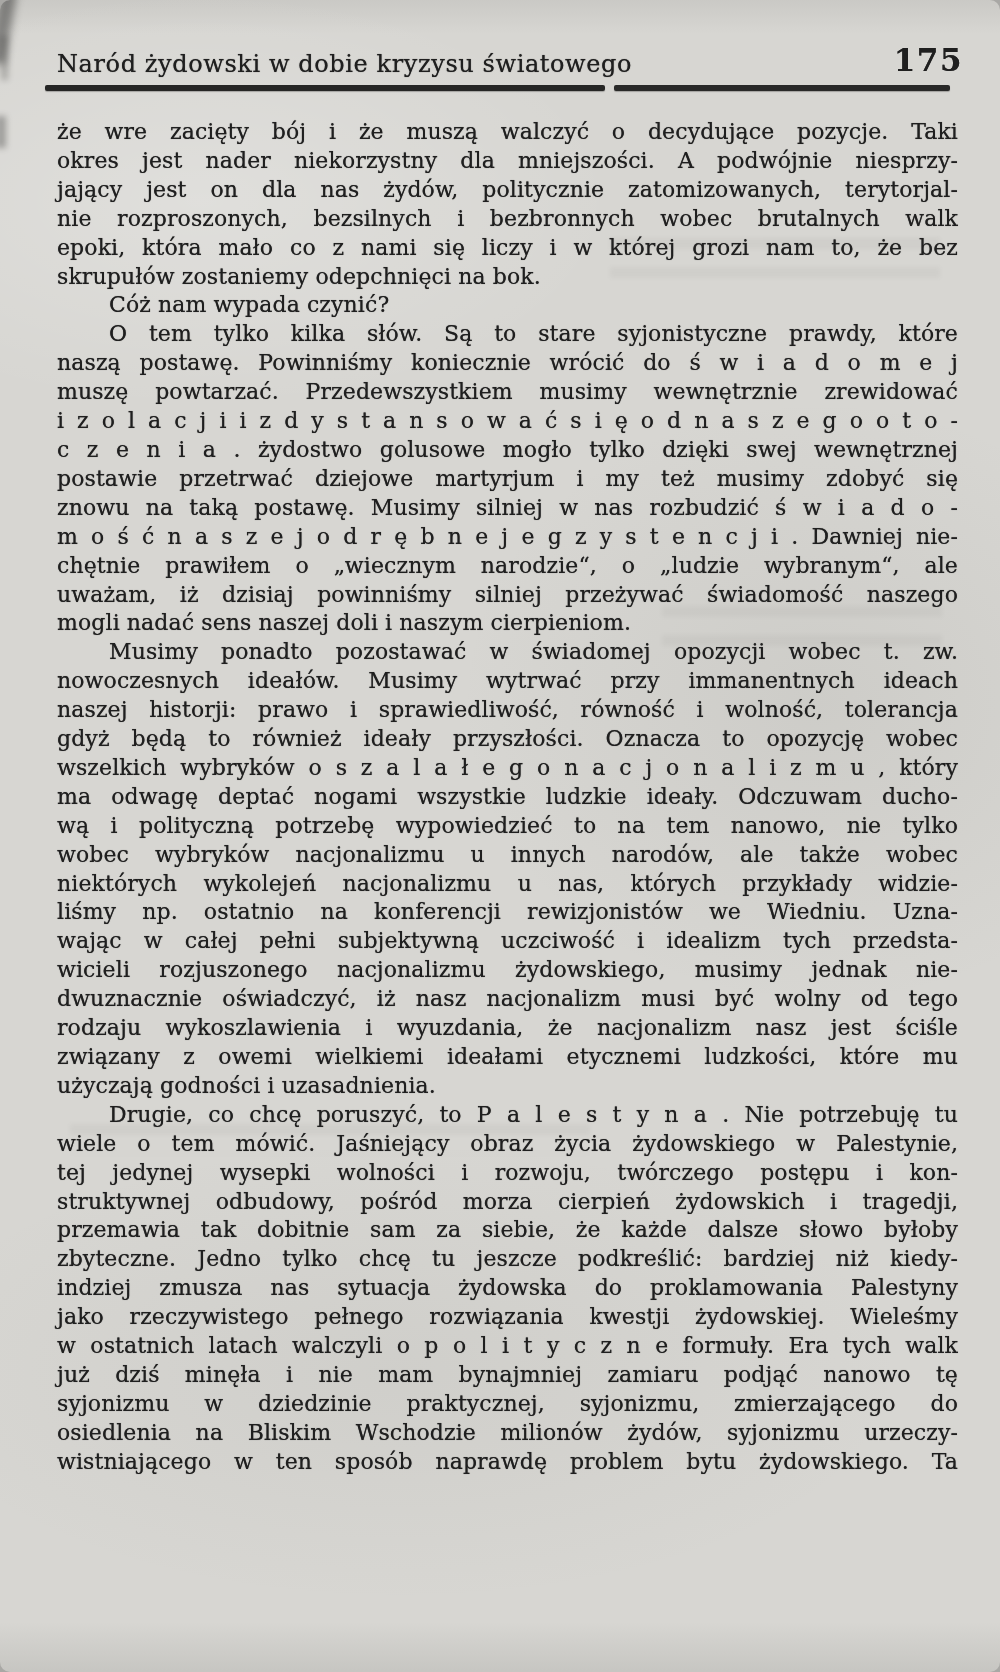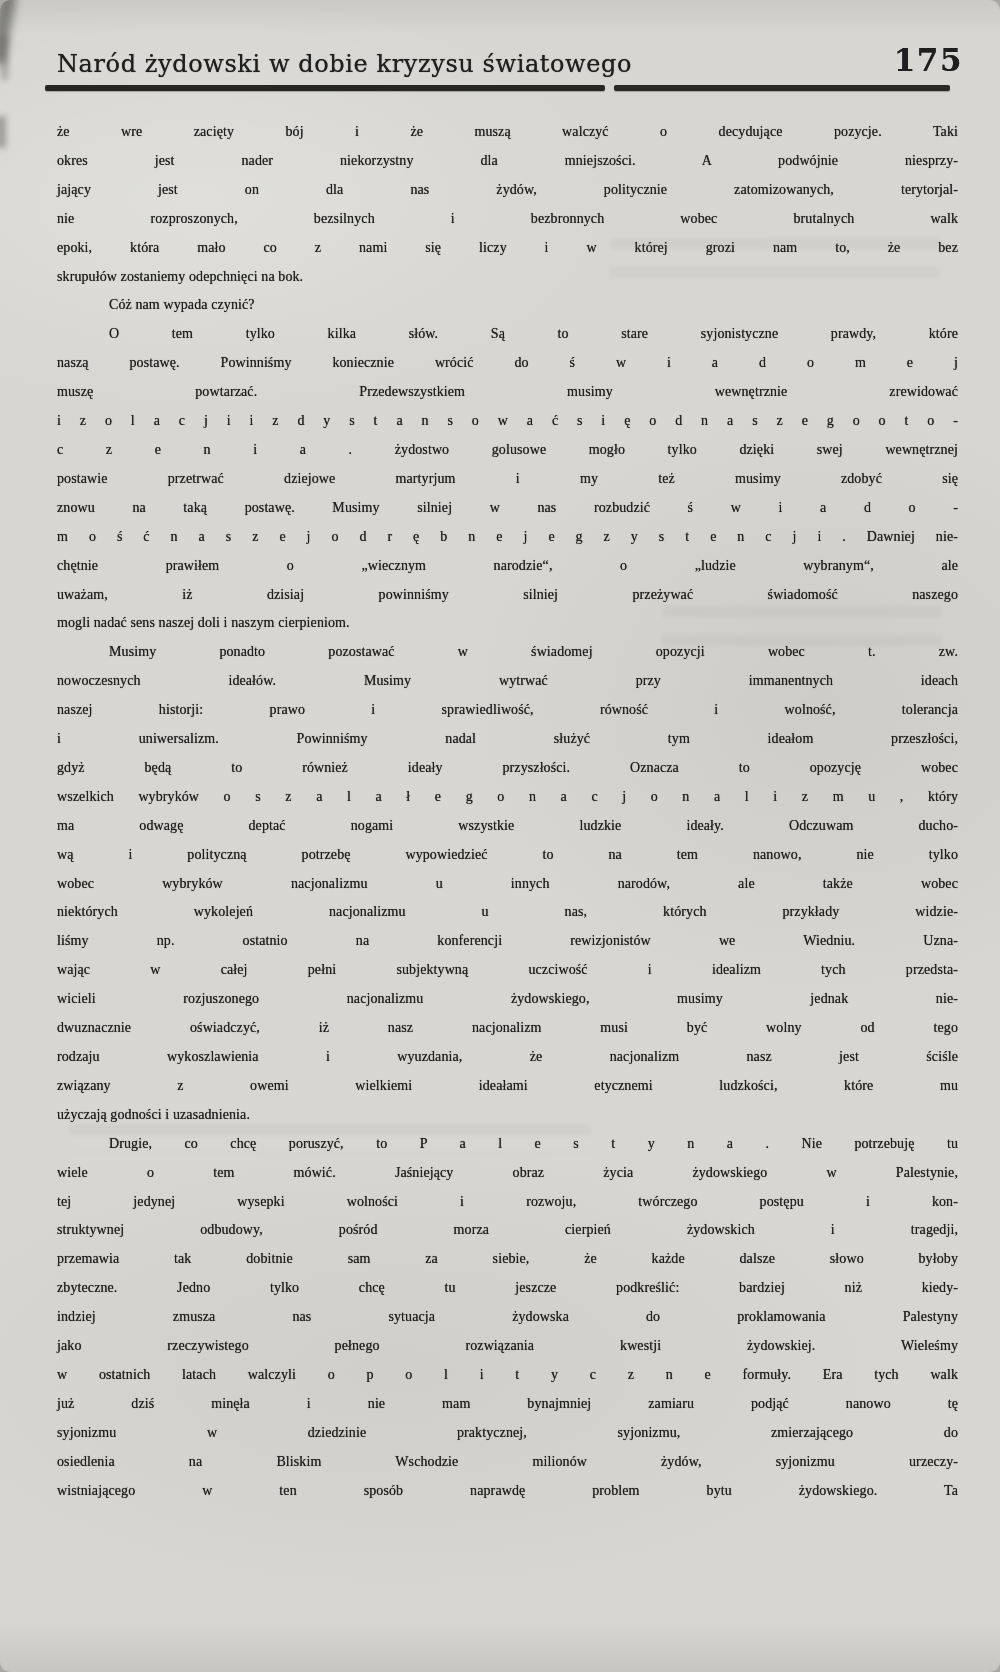--- a/index.html
+++ b/index.html
@@ -36,23 +36,22 @@
   .rule-left  { width:560px; background:#262625; border-radius:2px;
                 box-shadow:0 1px 1px rgba(0,0,0,0.25); }
   .rule-gap   { width:9px; }
   .rule-right { flex:1; background:#292928; border-radius:2px;
                 box-shadow:0 1px 1px rgba(0,0,0,0.25); }
 
   
   .body-text {
     margin:27px 10px 0 57px;
     width:901px;
-    font-size:14px;
+    font-size:22px;
     line-height:28.9px;
-    font-family:Liberation Serif, serif;
   }
   .line {
     text-shadow:0 0 0.7px rgba(28,28,28,0.8);
     letter-spacing:0.1px;
   }
   .line.just   { text-align:justify; text-align-last:justify; }
   .line.noj    { text-align:left; }
   .line.indent { text-indent:52px; }
 
   
@@ -106,21 +105,20 @@
       <div class="line just">c z e n i a . żydostwo golusowe mogło tylko dzięki swej wewnętrznej</div>
       <div class="line just">postawie przetrwać dziejowe martyrjum i my też musimy zdobyć się</div>
       <div class="line just">znowu na taką postawę. Musimy silniej w nas rozbudzić ś w i a d o -</div>
       <div class="line just">m o ś ć n a s z e j o d r ę b n e j e g z y s t e n c j i . Dawniej nie-</div>
       <div class="line just">chętnie prawiłem o „wiecznym narodzie“, o „ludzie wybranym“, ale</div>
       <div class="line just">uważam, iż dzisiaj powinniśmy silniej przeżywać świadomość naszego</div>
       <div class="line noj">mogli nadać sens naszej doli i naszym cierpieniom.</div>
       <div class="line just indent">Musimy ponadto pozostawać w świadomej opozycji wobec t. zw.</div>
       <div class="line just">nowoczesnych ideałów. Musimy wytrwać przy immanentnych ideach</div>
       <div class="line just">naszej historji: prawo i sprawiedliwość, równość i wolność, tolerancja</div>
-      <div class="line just">i uniwersalizm. Powinniśmy nadal służyć tym ideałom przeszłości,</div>
       <div class="line just">gdyż będą to również ideały przyszłości. Oznacza to opozycję wobec</div>
       <div class="line just">wszelkich wybryków o s z a l a ł e g o n a c j o n a l i z m u , który</div>
       <div class="line just">ma odwagę deptać nogami wszystkie ludzkie ideały. Odczuwam ducho-</div>
       <div class="line just">wą i polityczną potrzebę wypowiedzieć to na tem nanowo, nie tylko</div>
       <div class="line just">wobec wybryków nacjonalizmu u innych narodów, ale także wobec</div>
       <div class="line just">niektórych wykolejeń nacjonalizmu u nas, których przykłady widzie-</div>
       <div class="line just">liśmy np. ostatnio na konferencji rewizjonistów we Wiedniu. Uzna-</div>
       <div class="line just">wając w całej pełni subjektywną uczciwość i idealizm tych przedsta-</div>
       <div class="line just">wicieli rozjuszonego nacjonalizmu żydowskiego, musimy jednak nie-</div>
       <div class="line just">dwuznacznie oświadczyć, iż nasz nacjonalizm musi być wolny od tego</div>

